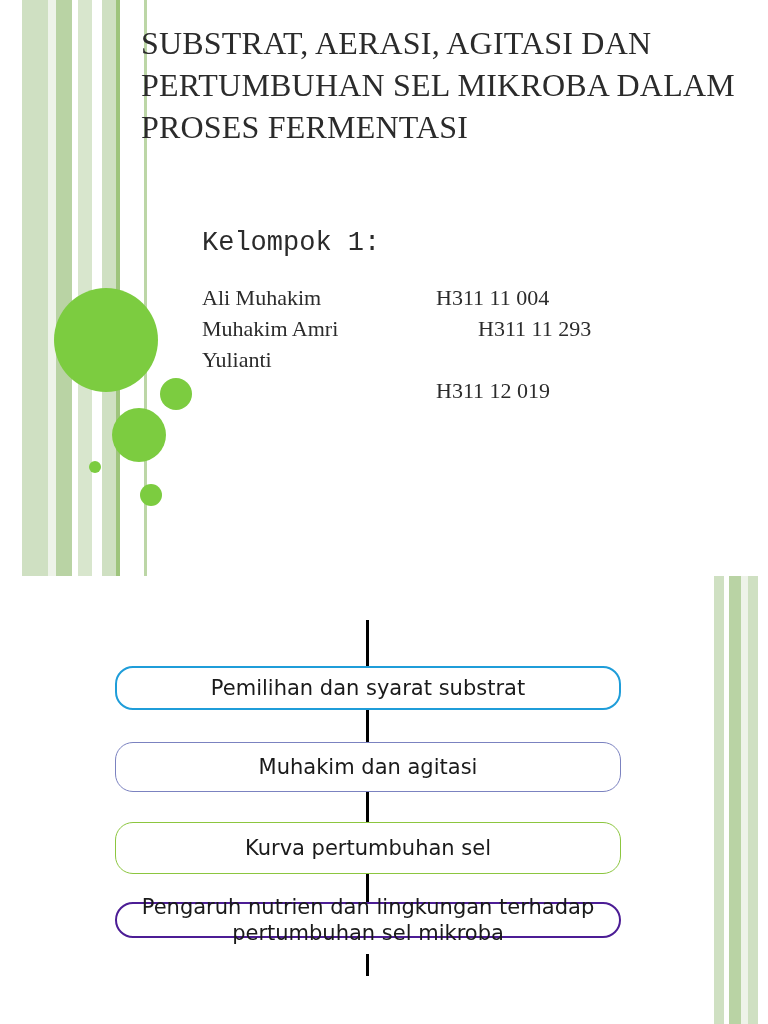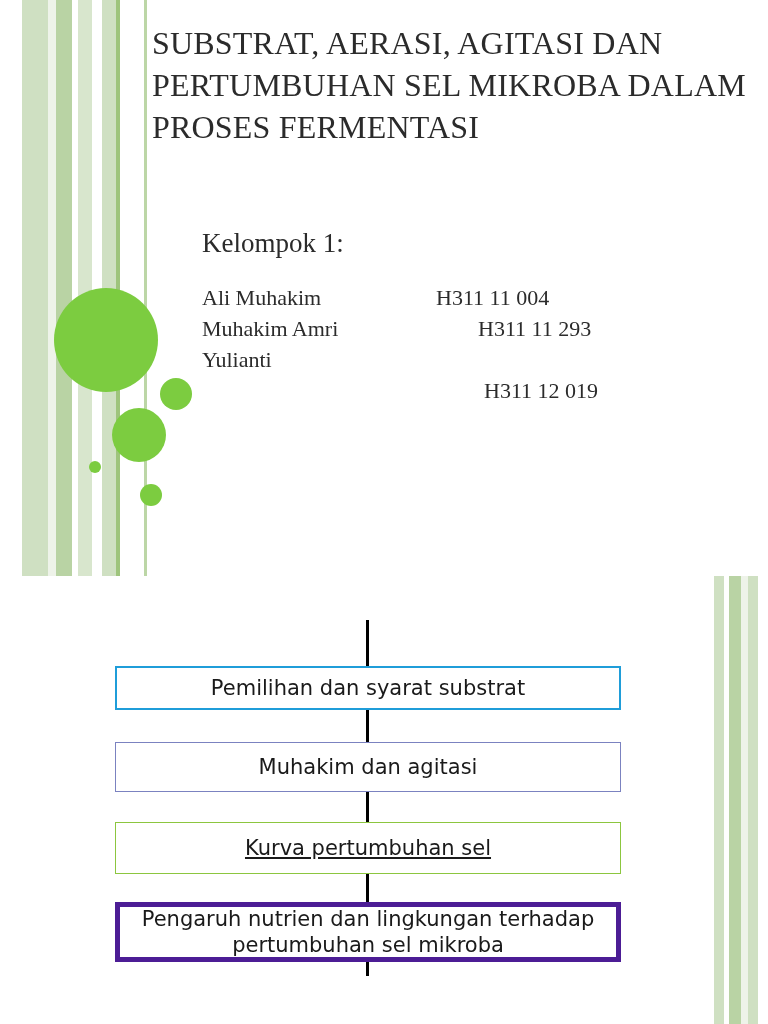--- a/index.html
+++ b/index.html
@@ -42,34 +42,34 @@
     top: 0;
     height: 576px;
   }
   .circle {
     position: absolute;
     border-radius: 50%;
     background: #7ccc40;
   }
   .s1-title {
     position: absolute;
-    left: 152px;
+    left: 141px;
     top: 22px;
     width: 600px;
     font-family: "Liberation Serif", serif;
     font-size: 32px;
     line-height: 42px;
     color: #2b2b2b;
     letter-spacing: 0.2px;
   }
   .s1-sub {
     position: absolute;
     left: 202px;
     top: 228px;
-    font-family: Liberation Serif, serif;
+    font-family: Liberation Mono, monospace;
     font-size: 27px;
     color: #2b2b2b;
   }
   .s1-list {
     position: absolute;
     left: 202px;
     top: 282px;
     width: 520px;
     font-family: "Liberation Serif", serif;
     font-size: 22px;
@@ -125,20 +125,21 @@
     background: #ffffff;
     display: flex;
     align-items: center;
     justify-content: center;
     text-align: center;
     font-family: "DejaVu Sans", sans-serif;
     font-size: 21px;
     color: #1a1a1a;
     line-height: 26px;
     padding: 0 8px;
+    border-radius: 18px;
   }
 </style>
 </head>
 <body>
 
 <div class="page">
 
   <div class="slide1">
 
     <div class="stripes">
@@ -171,21 +172,21 @@
         <span class="s1-id" style="left:234px;">H311 11 004</span>
       </div>
       <div class="s1-row">
         <span class="s1-name">Muhakim Amri</span>
         <span class="s1-id" style="left:276px;">H311 11 293</span>
       </div>
       <div class="s1-row">
         <span class="s1-name">Yulianti</span>
       </div>
       <div class="s1-row">
-        <span class="s1-id" style="left:234px;margin-left:48px;">H311 12 019</span>
+        <span class="s1-id" style="left:234px;">H311 12 019</span>
       </div>
     </div>
   </div>
 
   <div class="slide2">
 
     <div class="s2-stripes">
       <div class="s2-stripe" style="left:0px;width:6px;background:#ffffff;"></div>
       <div class="s2-stripe" style="left:6px;width:10px;background:#cfe0c2;"></div>
       <div class="s2-stripe" style="left:16px;width:5px;background:#ffffff;"></div>
@@ -202,23 +203,23 @@
     <div class="connector" style="top:378px;height:22px;"></div>
 
     <div class="flowbox" style="top:90px;height:44px;border:2px solid #1f9dd9;">
       <span>Pemilihan dan syarat substrat</span>
     </div>
 
     <div class="flowbox" style="top:166px;height:50px;border:1px solid #7b82c0;">
       <span>Muhakim dan agitasi</span>
     </div>
 
-    <div class="flowbox" style="top:246px;height:52px;border:1px solid #8cc63f;text-decoration:underline;">
+    <div class="flowbox" style="top:246px;height:52px;border:1px solid #8cc63f;">
       <span>Kurva pertumbuhan sel</span>
     </div>
 
-    <div class="flowbox" style="top:326px;height:60px;border:5px solid #4c1d95;">
+    <div class="flowbox" style="top:326px;height:36px;border:2px solid #4c1d95;">
       <span style="display:block;width:100%;">Pengaruh nutrien dan lingkungan terhadap pertumbuhan sel mikroba</span>
     </div>
 
   </div>
 
 </div>
 
 </body></html>

